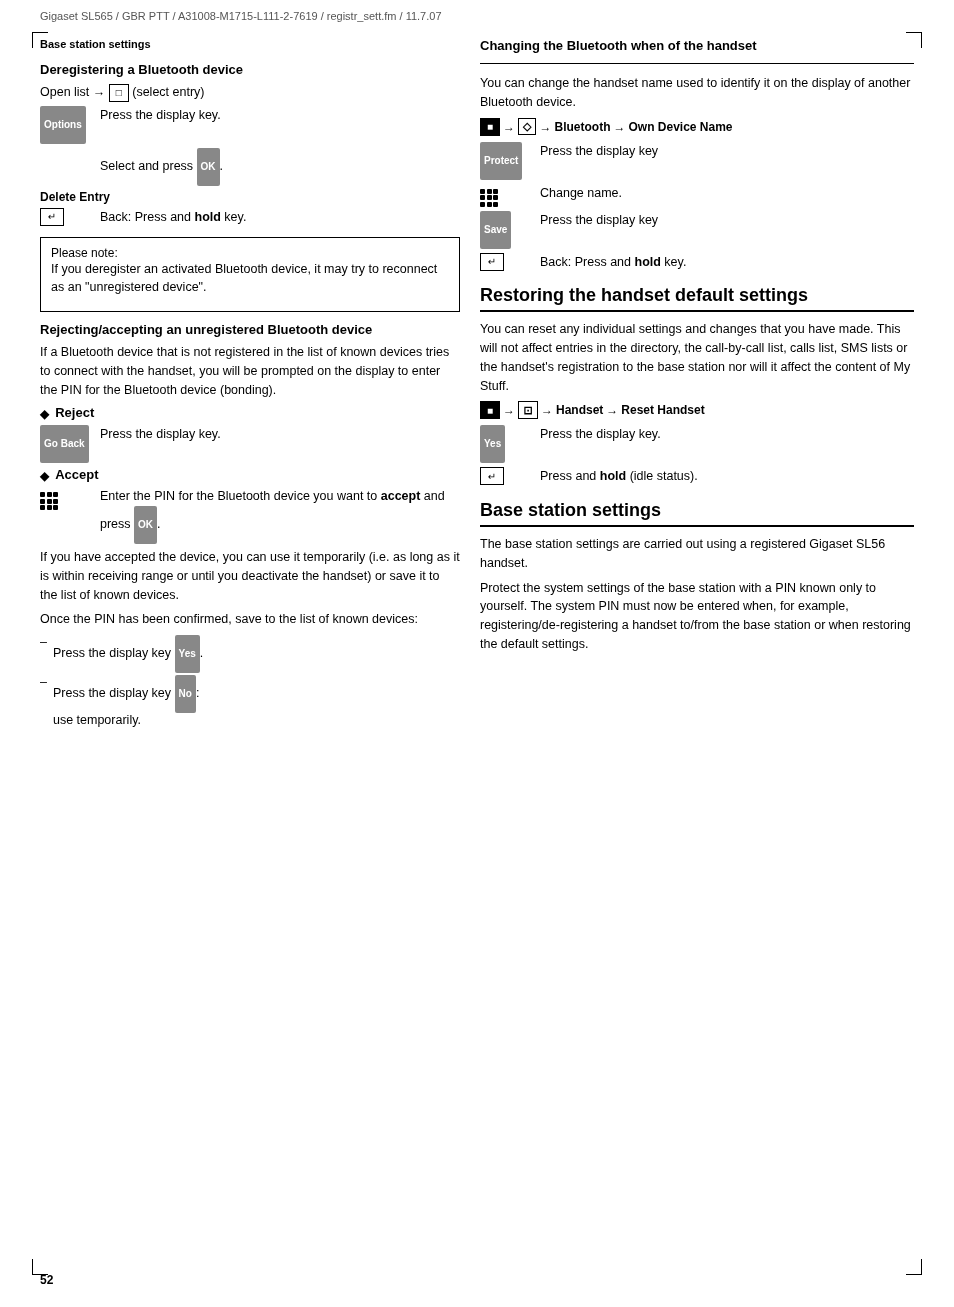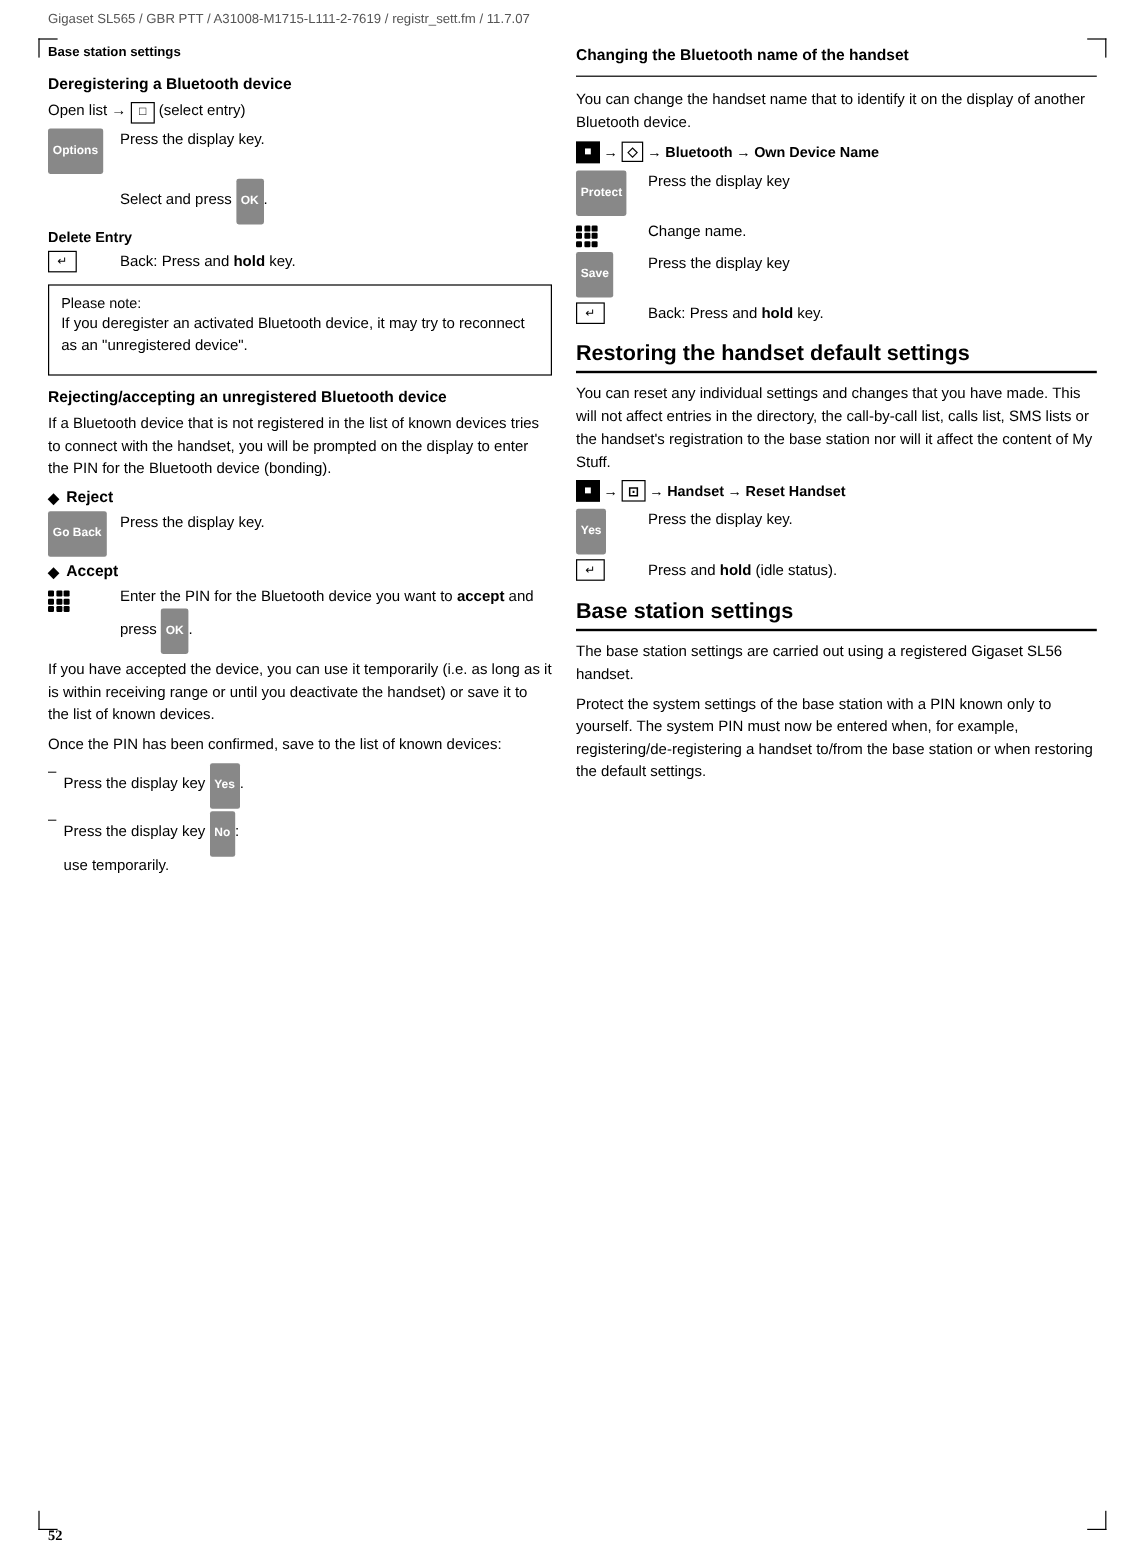--- a/index.html
+++ b/index.html
@@ -191,21 +191,20 @@
       vertical-align: middle;
     }
 
     
     .page-number {
       position: absolute;
       bottom: 20px;
       left: 40px;
       font-size: 12px;
       font-weight: bold;
-      font-family: Liberation Serif, serif;
     }
 
     
     .section-divider {
       border: none;
       border-top: 1px solid #000;
       margin: 10px 0;
     }
 
     .list-dash {
@@ -328,24 +327,24 @@
     </div>
     <div class="list-dash">
       <span>–</span>
       <span>Press the display key <span class="key-badge">No</span>:<br>use temporarily.</span>
     </div>
 
   </div>
 
   <div class="right-col">
 
-    <h3 class="subsection-title">Changing the Bluetooth name of the handset</h3>
+    <h3 class="subsection-title">Changing the Bluetooth when of the handset</h3>
     <hr class="section-divider">
 
-    <p>You can change the handset name that to identify it on the display of another Bluetooth device.</p>
+    <p>You can change the handset name used to identify it on the display of another Bluetooth device.</p>
 
     <div class="nav-path">
       <span class="menu-square">■</span>
       <span>→</span>
       <span style="border:1.5px solid #000; padding:1px 4px; font-size:11px;">◇</span>
       <span>→</span>
       <span>Bluetooth</span>
       <span>→</span>
       <span>Own Device Name</span>
     </div>

